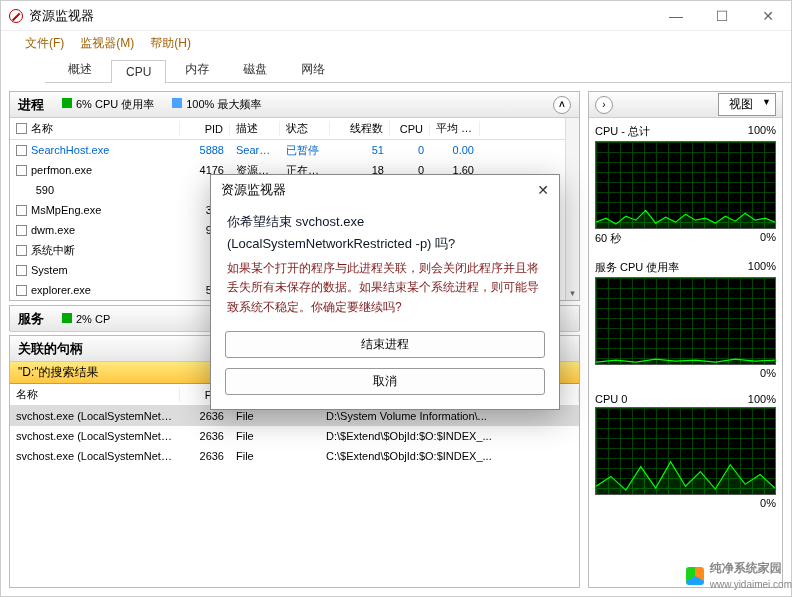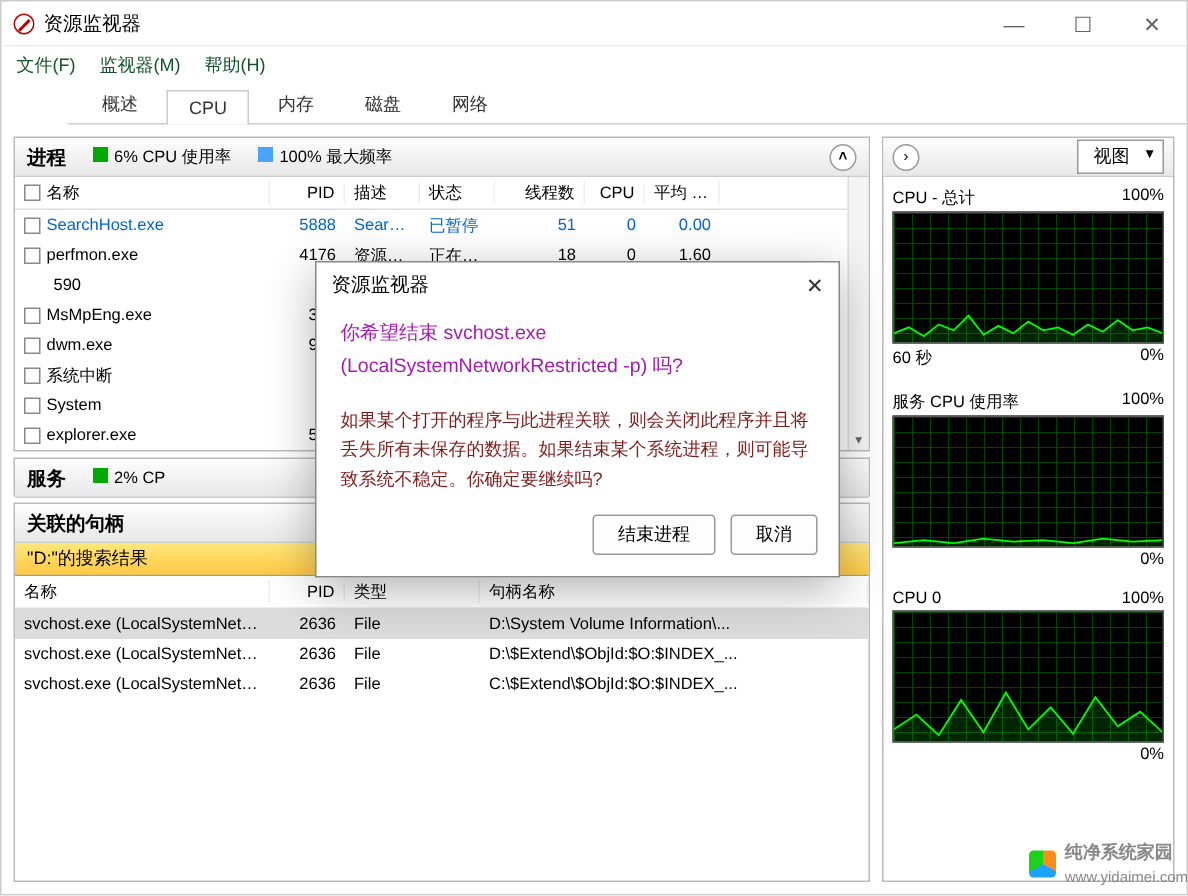--- a/index.html
+++ b/index.html
@@ -4,21 +4,21 @@
 <style>
   * { box-sizing: border-box; margin: 0; padding: 0; }
   body { font-family: "Microsoft YaHei", sans-serif; font-size: 12px; background: #f0f0f0; width: 792px; height: 597px; overflow: hidden; position: relative; }
   .window { width: 792px; height: 597px; background: #fff; border: 1px solid #ccc; display: flex; flex-direction: column; }
   .titlebar { height: 30px; display: flex; align-items: center; padding: 0 8px; border-bottom: 1px solid #eee; }
   .titlebar .app-icon { width: 14px; height: 14px; border: 1.5px solid #b00; border-radius: 50%; margin-right: 6px; position: relative; }
   .titlebar .app-icon::after { content:""; position:absolute; width:10px; height:1.5px; background:#b00; top:6px; left:1px; transform:rotate(-45deg);}
   .titlebar .title { font-size: 13px; }
   .winctrls { margin-left: auto; display: flex; gap: 16px; color: #666; font-size: 14px; }
   .winctrls span { width: 30px; text-align: center; cursor: default; }
-  .menubar { height: 24px; display: flex; align-items: center; padding: 0 10px; gap: 16px; font-size: 12px; color: #14532d; }
+  .menubar { height: 24px; display: flex; align-items: center; padding: 0 24px; gap: 16px; font-size: 12px; color: #a16207; }
   .tabs { height: 28px; display: flex; align-items: flex-end; padding: 0 8px; border-bottom: 1px solid #ccc; gap: 4px; margin-left: 44px; }
   .tab { padding: 4px 14px; border: 1px solid transparent; border-bottom: none; color: #333; cursor: default; }
   .tab.active { border-color: #ccc; background: #fff; position: relative; top: 1px; }
   .body { flex: 1; display: flex; padding: 8px; gap: 8px; overflow: hidden; }
   .left { flex: 1; display: flex; flex-direction: column; gap: 4px; min-width: 0; }
   .right { width: 195px; border: 1px solid #bbb; display: flex; flex-direction: column; }
   .section { border: 1px solid #bbb; background: #fff; }
   .sec-hdr { height: 26px; background: linear-gradient(#fdfdfd,#e8e8e8); border-bottom: 1px solid #ccc; display: flex; align-items: center; padding: 0 8px; font-size: 13px; font-weight: bold; gap: 18px; }
   .sec-hdr .spacer { flex: 1; }
   .chev { width: 18px; height: 18px; border: 1px solid #999; border-radius: 50%; display: inline-flex; align-items: center; justify-content: center; font-size: 10px; background: #fff; }
@@ -51,23 +51,23 @@
   .chart-block { padding: 4px 6px 2px; }
   .chart-title { display:flex; justify-content:space-between; font-size:11px; padding:2px 0;}
   .chart { height: 88px; background:#000; border:1px solid #555; position:relative; overflow:hidden;}
   .chart .grid { position:absolute; inset:0; background-image: linear-gradient(#004400 1px, transparent 1px), linear-gradient(90deg, #004400 1px, transparent 1px); background-size: 12px 10px; }
   .chart svg { position:absolute; inset:0; width:100%; height:100%;}
   .chart-sub { display:flex; justify-content:space-between; font-size:11px; padding:2px 0 6px;}
   .dialog { position:absolute; left:210px; top:174px; width:350px; background:#fff; border:1px solid #888; box-shadow: 0 8px 30px rgba(0,0,0,.3); z-index:10;}
   .dlg-tb { height:30px; display:flex; align-items:center; padding:0 10px; font-size:13px;}
   .dlg-close { margin-left:auto; font-size:14px; color:#333;}
   .dlg-body { padding: 6px 16px 14px; font-size:13px; line-height:1.7;}
-  .dlg-q { color:#a21caf; margin-bottom:16px;}
+  .dlg-q { color:#0f172a; margin-bottom:4px;}
   .dlg-msg { color:#7f1d1d; font-size:12px; line-height:1.6;}
-  .dlg-btns { display:flex; gap:10px; padding: 0 14px 14px; justify-content:flex-end;}
+  .dlg-btns { display:flex; gap:10px; padding: 0 14px 14px; justify-content:flex-start;flex-direction:column;}
   .dlg-btns button { padding:4px 16px; border:1px solid #999; background:#fdfdfd; font-size:12px; border-radius:3px;}
   .watermark { position:absolute; right:0; bottom:6px; font-size:12px; color:#888; display:flex; align-items:center; gap:6px; z-index:20;}
   .wm-ico { width:18px; height:18px; background: conic-gradient(#ff8c1a 0 33%, #1aa3ff 33% 66%, #1ad41a 66% 100%); border-radius:3px;}
   .scroll-dn { width:14px; align-self:stretch; background:#f4f4f4; border-left:1px solid #ddd; display:flex; align-items:flex-end; justify-content:center; font-size:9px; color:#666; padding-bottom:2px;}
   .procs-wrap { display:flex;}
   .procs-body { flex:1;}
 </style>
 </head>
 <body>
 

